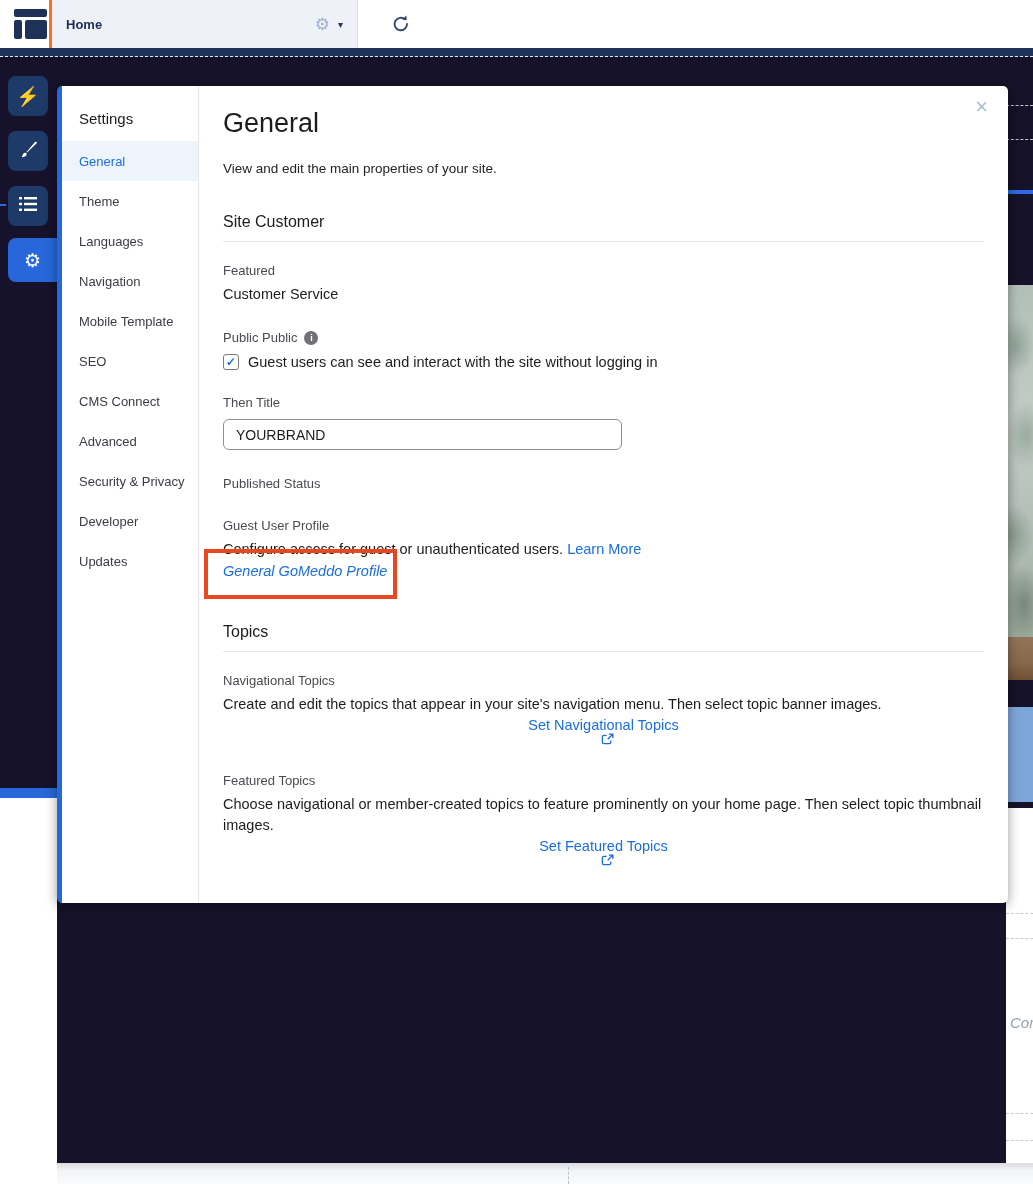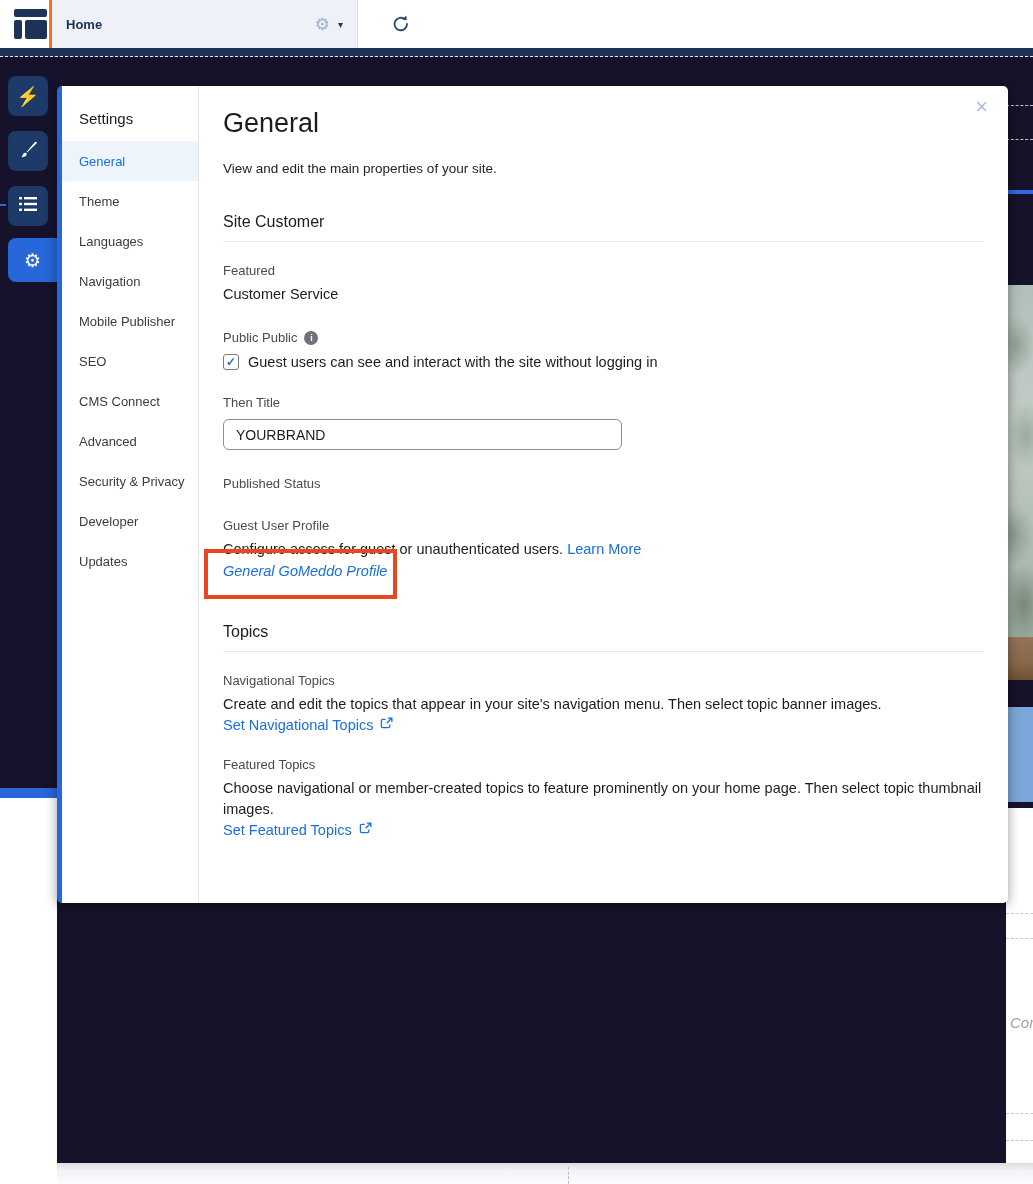--- a/index.html
+++ b/index.html
@@ -91,21 +91,21 @@
     display:flex; align-items:center; justify-content:center; margin-right:9px; cursor:pointer; }
   .checkbox .check { color:#1a6ee0; font-size:12px; font-weight:bold; line-height:1; }
   .cb-label { font-size:14.5px; color:#1c1c1c;text-align:center; }
   .site-title-input { margin-top:7px; width:399px; height:31px; border:1px solid #8e8e93;
     border-radius:6px; padding:0 12px; font-size:14px; color:#1c1c1c;
     font-family:"Liberation Sans", sans-serif; background:#fff; display:block; }
   a.link, .link { color:#1a6ee0; text-decoration:none; cursor:pointer; }
   .guest-field { position:relative; }
   .annotation { position:absolute; left:-19px; top:32px; width:193px; height:50px;
     border:4px solid #e8481f; z-index:6; pointer-events:none; }
-  .link-row { margin-top:2px; display:flex; align-items:center; font-size:14.5px; }
+  .link-row { margin-top:2px; display:flex; align-items:center; font-size:14.5px;flex-direction:column; }
   .ext-icon { margin-left:7px; display:inline-block; }
 </style>
 </head>
 <body>
 
 <div class="abs bg-dash" style="top:105px;"></div>
 <div class="abs bg-dash" style="top:139px;"></div>
 <div class="abs bg-blueline"></div>
 <div class="abs bg-photo"></div>
 <div class="abs bg-brown"></div>
@@ -173,21 +173,21 @@
 <div class="abs left-white"></div>
 
 <div class="abs panel">
 
   <div class="sidebar">
     <div class="sidebar-title">Settings</div>
     <div class="menu-item active">General</div>
     <div class="menu-item">Theme</div>
     <div class="menu-item">Languages</div>
     <div class="menu-item">Navigation</div>
-    <div class="menu-item">Mobile Publisher</div>
+    <div class="menu-item">Mobile Template</div>
     <div class="menu-item">SEO</div>
     <div class="menu-item">CMS Connect</div>
     <div class="menu-item">Advanced</div>
     <div class="menu-item">Security &amp; Privacy</div>
     <div class="menu-item">Developer</div>
     <div class="menu-item">Updates</div>
   </div>
 
   <div class="content">
     <span class="close-x">×</span>

